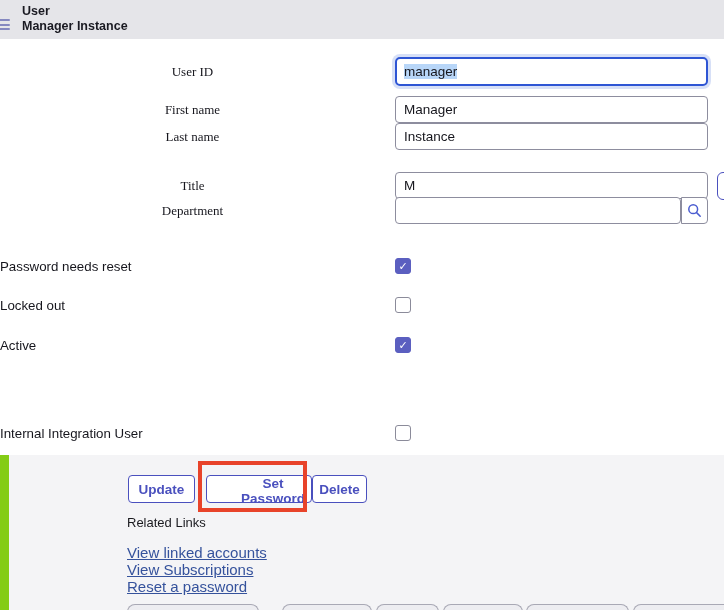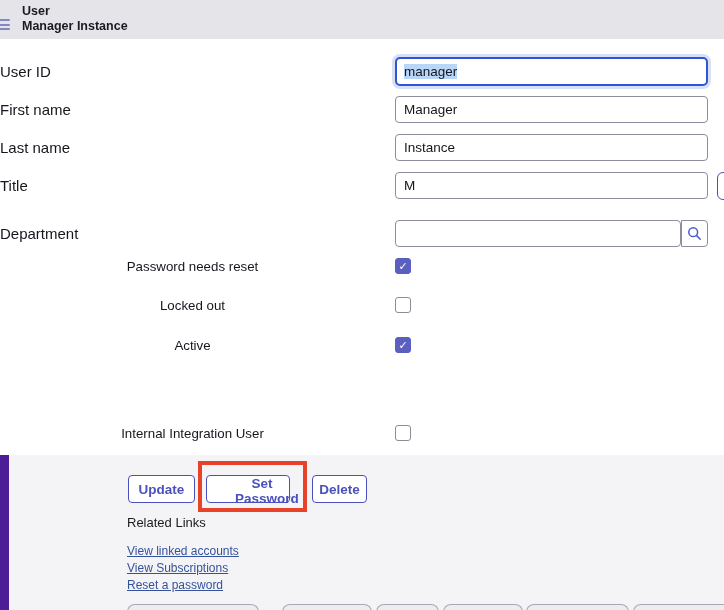--- a/index.html
+++ b/index.html
@@ -1,52 +1,52 @@
 <!DOCTYPE html>
 <html><head>
 <meta charset="utf-8">
 <style>
   * { margin:0; padding:0; box-sizing:border-box; }
   html,body { width:724px; height:610px; }
   body { font-family:"Liberation Sans","DejaVu Sans",sans-serif; background:#ffffff; }
-  #screen { position:relative; width:724px; height:610px; overflow:hidden; background:#4c1d95; }
+  #screen { position:relative; width:724px; height:610px; overflow:hidden; background:#84cc16; }
 
   
   .header { position:absolute; left:0; top:0; width:724px; height:39px; background:#e5e5e9; }
   .hamburger { position:absolute; left:-3px; top:19px; width:13px; height:12px; cursor:pointer; }
   .hamburger span { display:block; width:13px; height:2px; background:#8588c0; margin-bottom:2.5px; border-radius:1px; }
   .header-title { position:absolute; left:22px; top:4px; color:#1a1a22; font-size:12.5px; font-weight:bold; line-height:15px; }
 
   
   .form-area { position:absolute; left:0; top:39px; width:724px; height:416px; background:#ffffff; }
   .frow { position:absolute; left:0; width:724px; height:27px; }
-  .flabel { position:absolute; left:0; top:0; width:385px; height:27px; line-height:27px; text-align:left; font-size:15px; color:#16161d; }
+  .flabel { position:absolute; left:0; top:0; width:385px; height:27px; line-height:27px; text-align:center; font-size:13px; color:#16161d;font-family:Liberation Serif, serif; }
   .finput { position:absolute; left:395px; top:0; width:313px; height:27px; border:1px solid #8d8d9e; border-radius:4px; background:#fff; font-family:"Liberation Sans","DejaVu Sans",sans-serif; font-size:13.5px; color:#16161d; padding:0 8px; outline:none; }
   .finput-short { width:286px; }
   .focused-input { position:absolute; left:395px; top:-1px; width:313px; height:29px; border:2px solid #2e55d4; border-radius:5px; background:#fff; box-shadow:0 0 0 3px rgba(96,130,224,0.25); font-size:13.5px; color:#16161d; line-height:25px; padding:0 7px; cursor:text; }
   .selected-text { background:#b8d6f8; }
   .search-btn { position:absolute; left:681px; top:0; width:27px; height:27px; border:1px solid #8d8d9e; border-left:1px solid #8d8d9e; border-radius:0 4px 4px 0; background:#fff; display:flex; align-items:center; justify-content:center; cursor:pointer; }
   .edge-widget { position:absolute; left:717px; top:0; width:16px; height:28px; border:1.5px solid #4a50be; border-radius:6px 0 0 6px; background:#fff; }
 
   
   .cbrow { position:absolute; left:0; width:724px; height:17px; }
-  .cblabel { position:absolute; left:0; top:0; width:385px; height:17px; line-height:17px; text-align:center; font-size:13.3px; color:#16161d; }
+  .cblabel { position:absolute; left:0; top:0; width:385px; height:17px; line-height:17px; text-align:left; font-size:13.3px; color:#16161d; }
   .checkbox { position:absolute; left:395px; top:0; width:16px; height:16px; border:1px solid #8b8b9a; border-radius:3px; background:#fff; cursor:pointer; font-size:11px; line-height:14px; text-align:center; color:#fff; }
   .checkbox.checked { background:#5b5fc0; border-color:#5b5fc0; }
 
   
   .footer { position:absolute; left:9px; top:455px; width:724px; height:155px; background:#f4f4f6; }
   .btn { position:absolute; top:20px; height:28px; border:1px solid #4a50be; border-radius:4px; background:#fff; color:#4a50be; font-family:"Liberation Sans","DejaVu Sans",sans-serif; font-size:13.5px; font-weight:bold; cursor:pointer; }
   .btn-update { left:119px; width:67px; }
-  .btn-setpw { left:197px; width:84px;padding-left:28px; }
+  .btn-setpw { left:197px; width:106px;padding-left:28px; }
   .btn-delete { left:303px; width:55px; }
   .annotation-box { position:absolute; left:189px; top:6px; width:109px; height:51px; border:4px solid #e8432a; background:transparent; pointer-events:none; }
 
   .related-heading { position:absolute; left:118px; top:60px; font-size:13px; color:#1a1a1f; }
-  .rlink { position:absolute; left:118px; font-size:12px; color:#35529c; text-decoration:underline; cursor:pointer; }
+  .rlink { position:absolute; left:118px; font-size:15px; color:#35529c; text-decoration:underline; cursor:pointer; }
   .rlink1 { top:89px; } .rlink2 { top:106px; } .rlink3 { top:123px; }
 
   .tab-sliver { position:absolute; top:149px; height:12px; border:1px solid #a9a9b5; border-bottom:none; border-radius:8px 8px 0 0; background:#ededf1; cursor:pointer; }
 </style>
 </head>
 <body>
 
 <div id="screen">
 
   <div class="header">
@@ -66,32 +66,32 @@
     <div class="frow" style="top:19px;">
       <div class="flabel">User ID</div>
       <div class="focused-input"><span class="selected-text">manager</span></div>
     </div>
 
     <div class="frow" style="top:57px;padding-left:33px;">
       <div class="flabel">First name</div>
       <input class="finput" value="Manager" style="">
     </div>
 
-    <div class="frow" style="top:95px;">
+    <div class="frow" style="top:84px;">
       <div class="flabel">Last name</div>
       <input class="finput" value="Instance" style="">
     </div>
 
     <div class="frow" style="top:133px;padding-left:40px;">
       <div class="flabel">Title</div>
       <input class="finput" value="M" style="">
       <div class="edge-widget"></div>
     </div>
 
-    <div class="frow" style="top:181px;">
+    <div class="frow" style="top:158px;">
       <div class="flabel">Department</div>
       <input class="finput finput-short" value="" style="">
       <div class="search-btn">
         <svg width="15" height="15" viewBox="0 0 15 15">
           <circle cx="6.2" cy="6.2" r="4.4" fill="none" stroke="#4a5cd0" stroke-width="1.5"></circle>
           <line x1="9.6" y1="9.6" x2="13.2" y2="13.2" stroke="#4a5cd0" stroke-width="1.5" stroke-linecap="round"></line>
         </svg>
       </div>
     </div>
 

